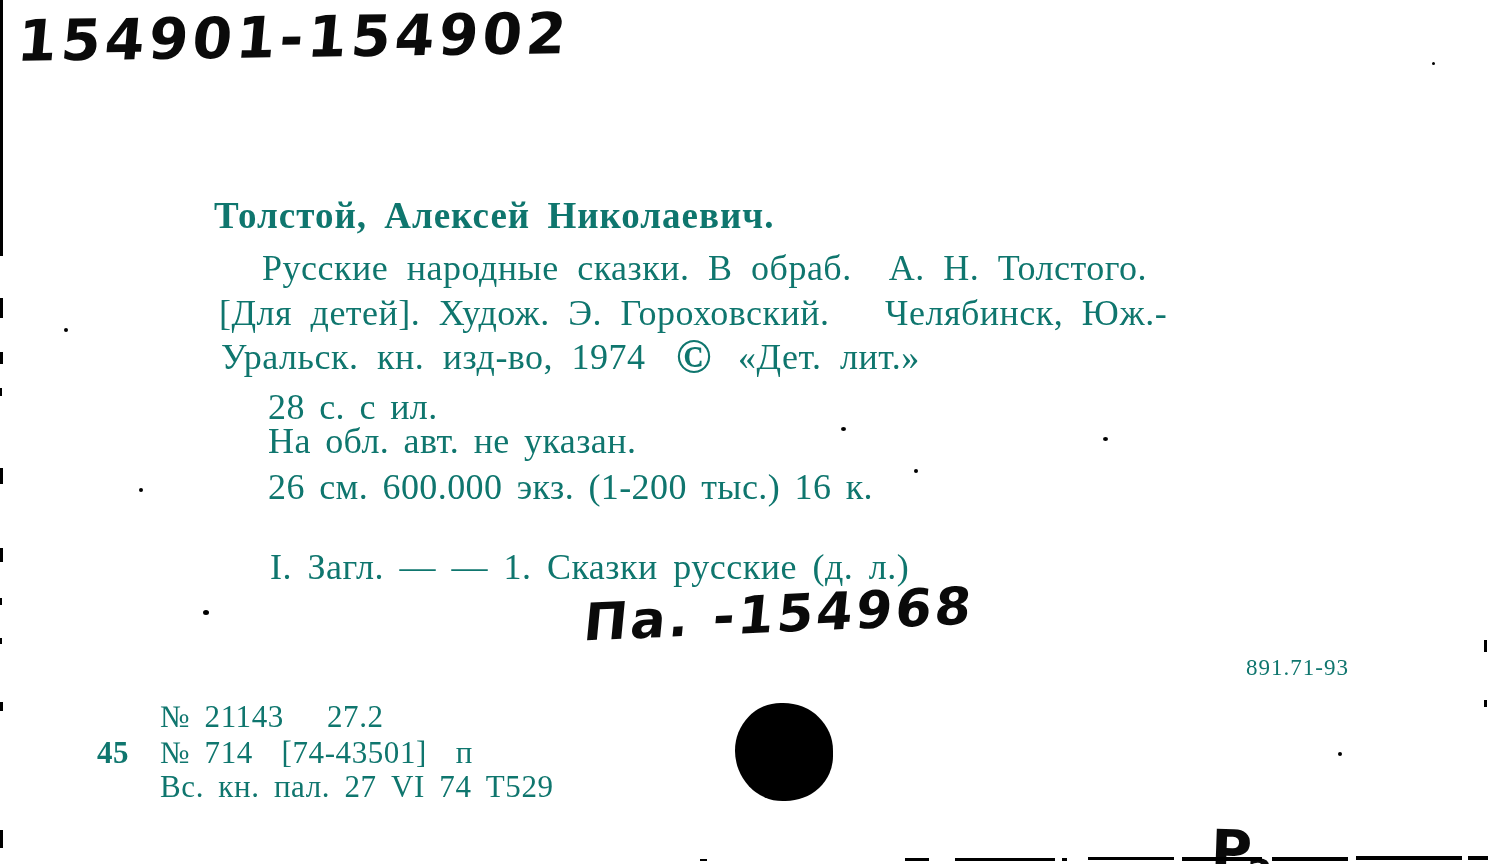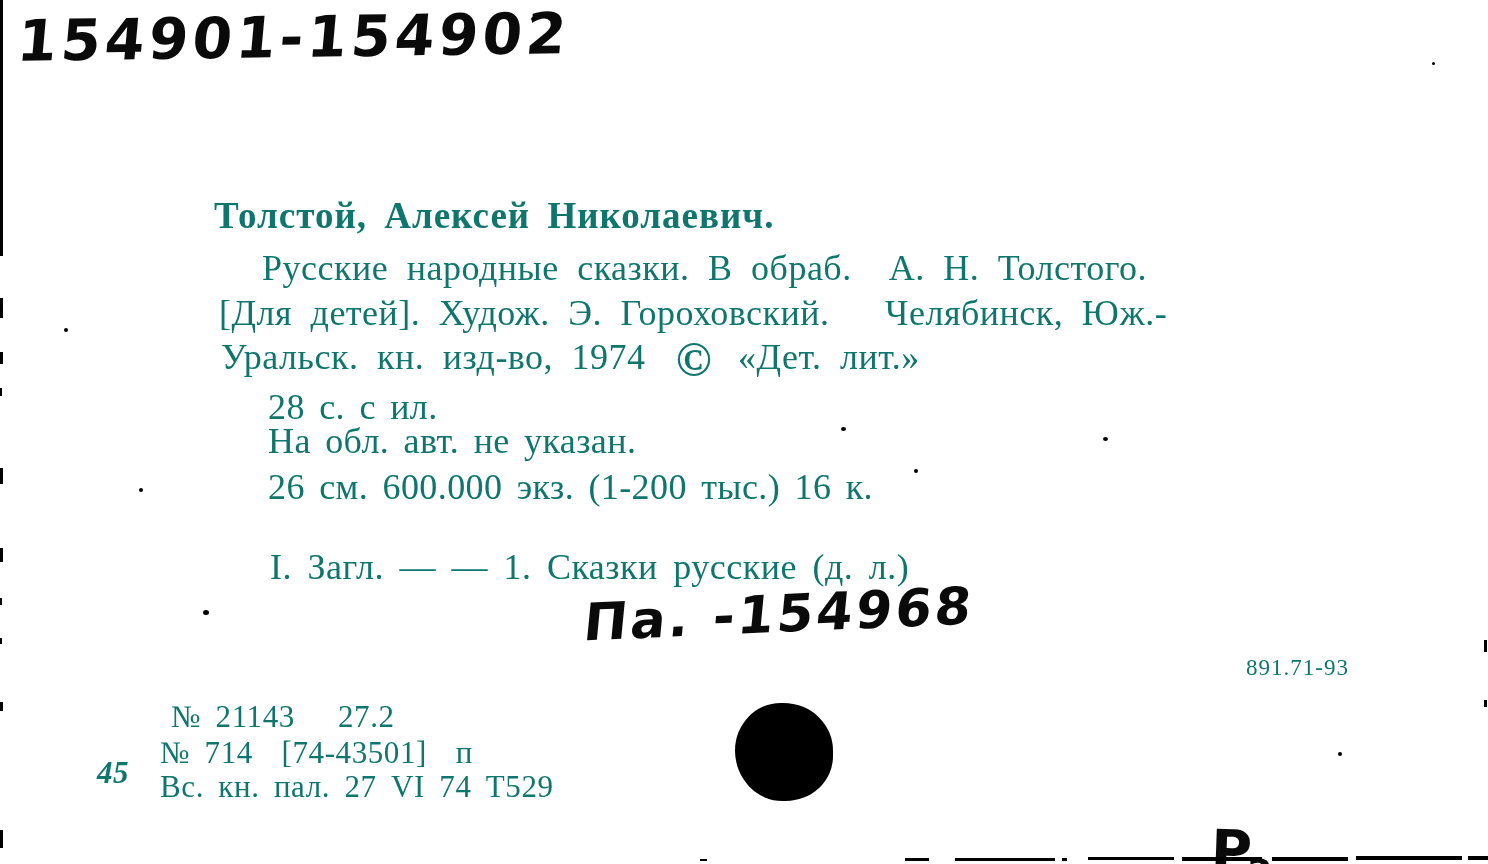--- a/index.html
+++ b/index.html
@@ -9,21 +9,21 @@
     background:#ffffff;
     overflow:hidden;
     font-family:"Liberation Serif","DejaVu Serif",serif;
     color:#0a0a0a;
   }
   .abs{position:absolute;white-space:pre;}
   
   .print{font-family:"Liberation Serif","DejaVu Serif",serif;color:#0f766e;}
   .heading{font-size:37px;font-weight:bold;letter-spacing:1px;word-spacing:7px;}
   .titleline{font-size:36px;letter-spacing:0.5px;word-spacing:9px;}
-  .line3{display:flex;align-items:center;}
+  .line3{display:flex;align-items:flex-start;}
   .copyright{font-size:48px;line-height:36px;margin:0 26px 0 30px;font-weight:bold;transform:translateY(3px);}
   .collation{font-size:36px;letter-spacing:0.4px;word-spacing:5px;}
   .tracing{font-size:36px;letter-spacing:0.5px;word-spacing:6px;text-align:center;}
   .classnum{font-size:23px;letter-spacing:1px;}
   .footerline{font-size:31px;letter-spacing:0.6px;word-spacing:6px;}
   .bold{font-weight:bold;}
   
   .hand{
     font-family:"DejaVu Sans",sans-serif;
     font-weight:bold;color:#0a0a0a;
@@ -60,22 +60,22 @@
   <div class="abs print collation" style="left:268px;top:386px;">28 с. с ил.</div>
   <div class="abs print collation" style="left:268px;top:420px;">На обл. авт. не указан.</div>
   <div class="abs print collation" style="left:268px;top:466px;">26 см. 600.000 экз. (1-200 тыс.) 16 к.</div>
 
   <div class="abs print tracing" style="left:270px;top:546px;">I. Загл. — — 1. Сказки русские (д. л.)</div>
 
   <div class="abs hand hw-mid" style="left:585px;top:584px;">Па. -154968</div>
 
   <div class="abs print classnum" style="left:1246px;top:655px;">891.71-93</div>
 
-  <div class="abs print footerline" style="left:160px;top:699px;margin-left:11px;">№ 21143   27.2</div>
-  <div class="abs print footerline bold" style="left:97px;top:755px;font-style:italic;">45</div>
+  <div class="abs print footerline" style="left:160px;top:699px;">№ 21143   27.2</div>
+  <div class="abs print footerline bold" style="left:97px;top:735px;">45</div>
   <div class="abs print footerline" style="left:160px;top:735px;">№ 714  [74-43501]  п</div>
   <div class="abs print footerline" style="left:160px;top:769px;">Вс. кн. пал. 27 VI 74 Т529</div>
 
   <div class="hole" style="left:735px;top:703px;width:98px;height:98px;"></div>
 
   <div class="abs hand hw-pr" style="left:1133px;top:752px;">
     <span>P</span><span class="sub">2</span>
   </div>
 
   <div class="edge" style="left:0;top:0;width:3px;height:256px;"></div>

